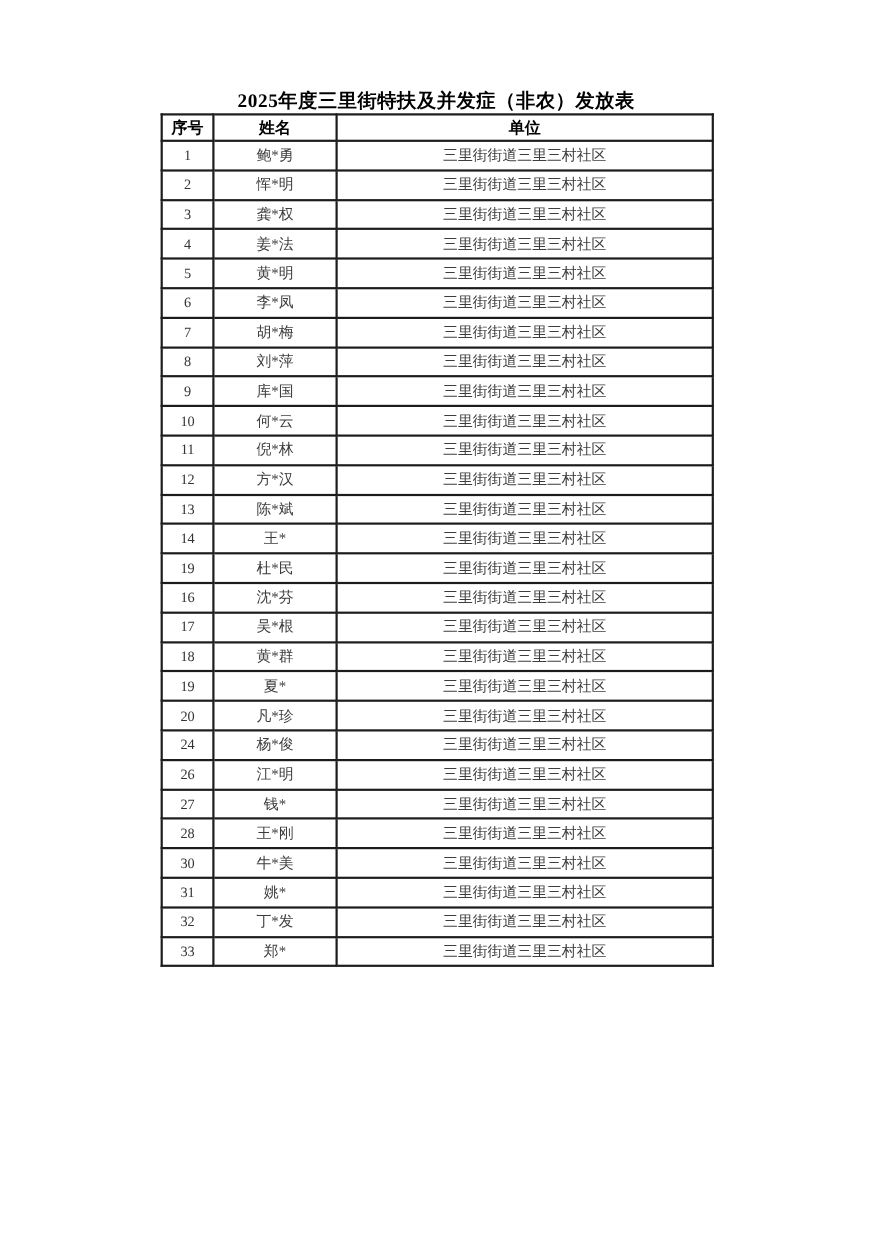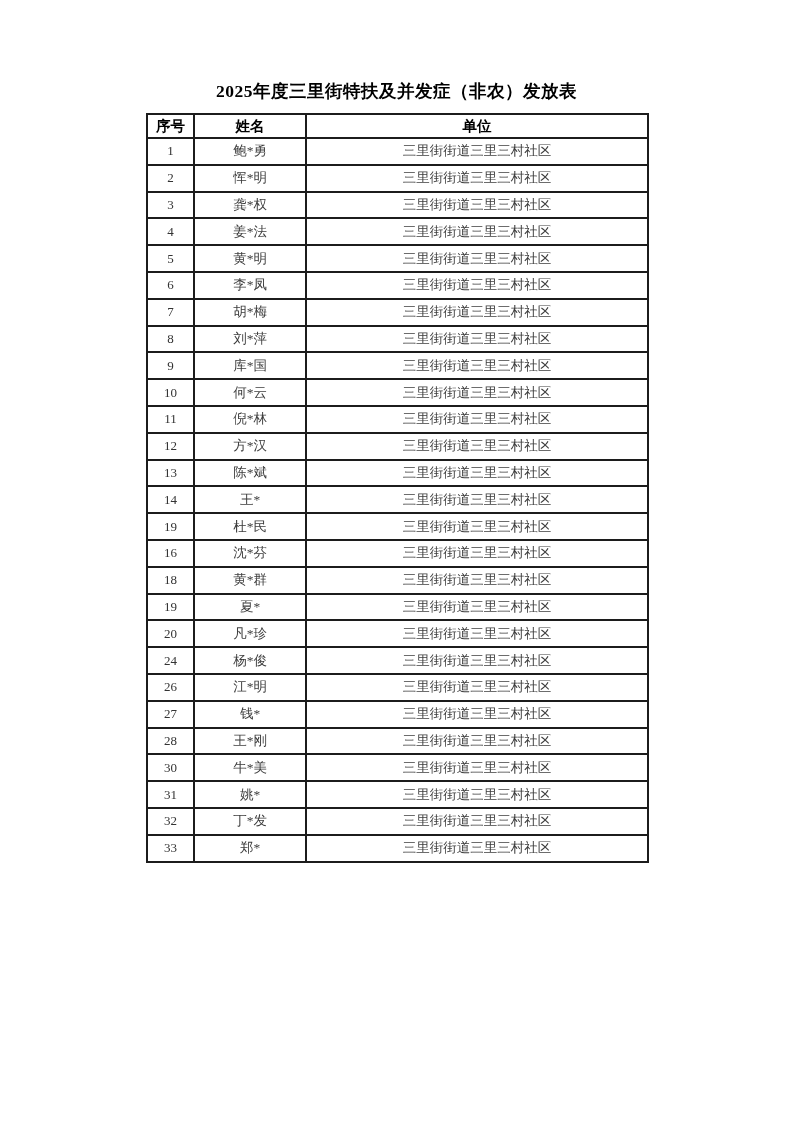--- a/index.html
+++ b/index.html
@@ -28,21 +28,21 @@
     text-align: center;
     font-size: 17.5px;
     font-weight: bold;
     color: #000000;
     letter-spacing: 0.5px;
     font-family: "Liberation Serif", "DejaVu Serif", serif;
   }
   table.tbl {
     position: absolute;
     left: 146px;
-    top: 113px;
+    top: 103px;
     width: 501px;
     border-collapse: collapse;
     table-layout: fixed;
   }
   table.tbl col.c-no   { width: 47px; }
   table.tbl col.c-name { width: 112px; }
   table.tbl col.c-unit { width: 342px; }
   table.tbl th,
   table.tbl td {
     border: 2px solid #1c1c1c;
@@ -179,20 +179,25 @@
     <td class="cell-name">杜*民</td>
     <td class="cell-unit">三里街街道三里三村社区</td>
   </tr>
 
   <tr>
     <td class="cell-no">16</td>
     <td class="cell-name">沈*芬</td>
     <td class="cell-unit">三里街街道三里三村社区</td>
   </tr>
 
+  <tr>
+    <td class="cell-no">17</td>
+    <td class="cell-name">吴*根</td>
+    <td class="cell-unit">三里街街道三里三村社区</td>
+  </tr>
 
   <tr>
     <td class="cell-no">18</td>
     <td class="cell-name">黄*群</td>
     <td class="cell-unit">三里街街道三里三村社区</td>
   </tr>
 
   <tr>
     <td class="cell-no">19</td>
     <td class="cell-name">夏*</td>

